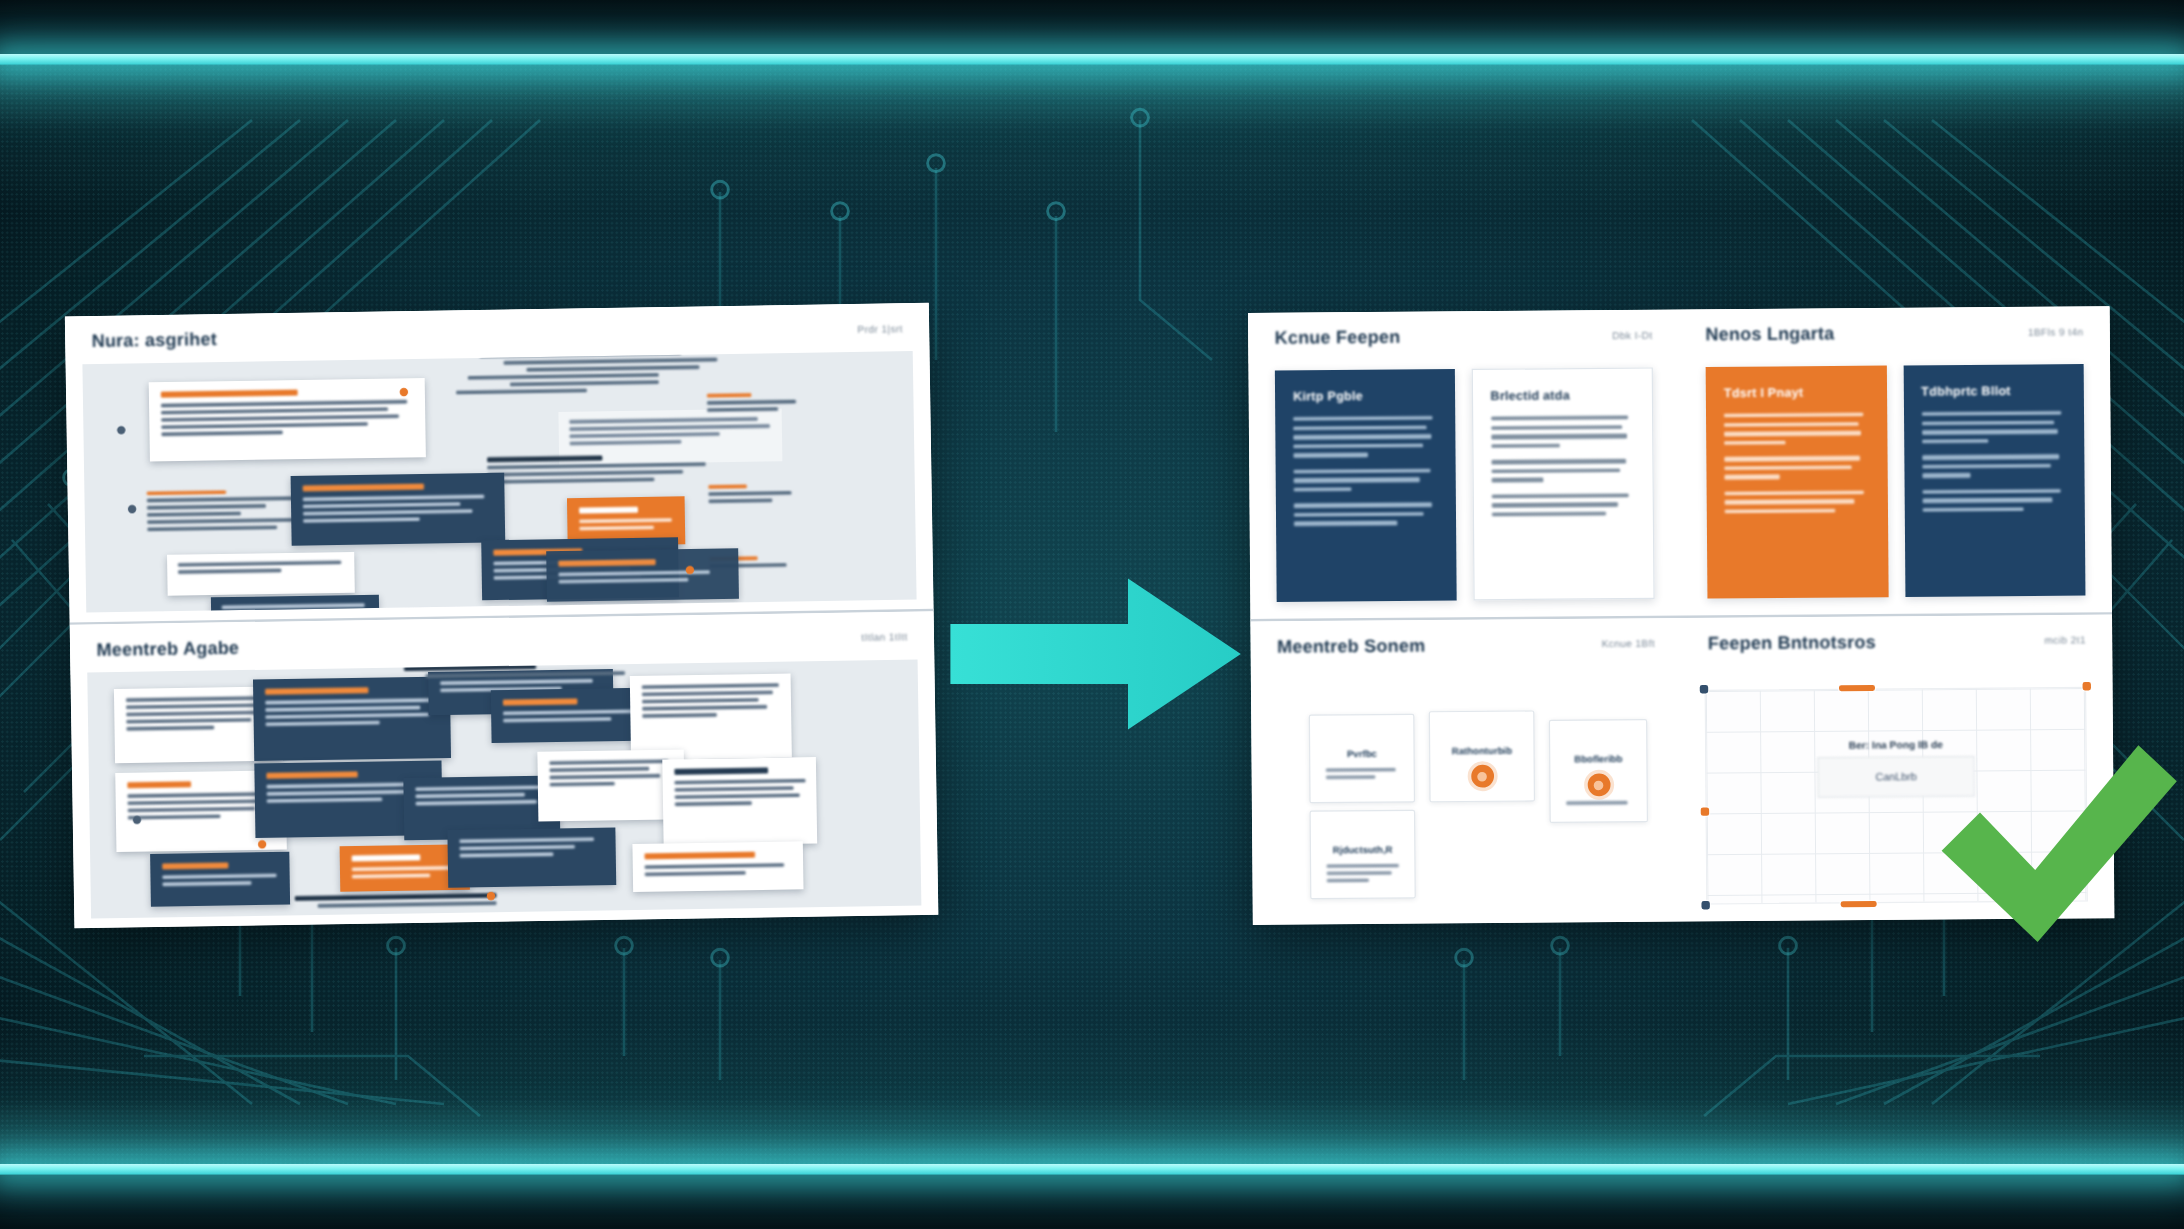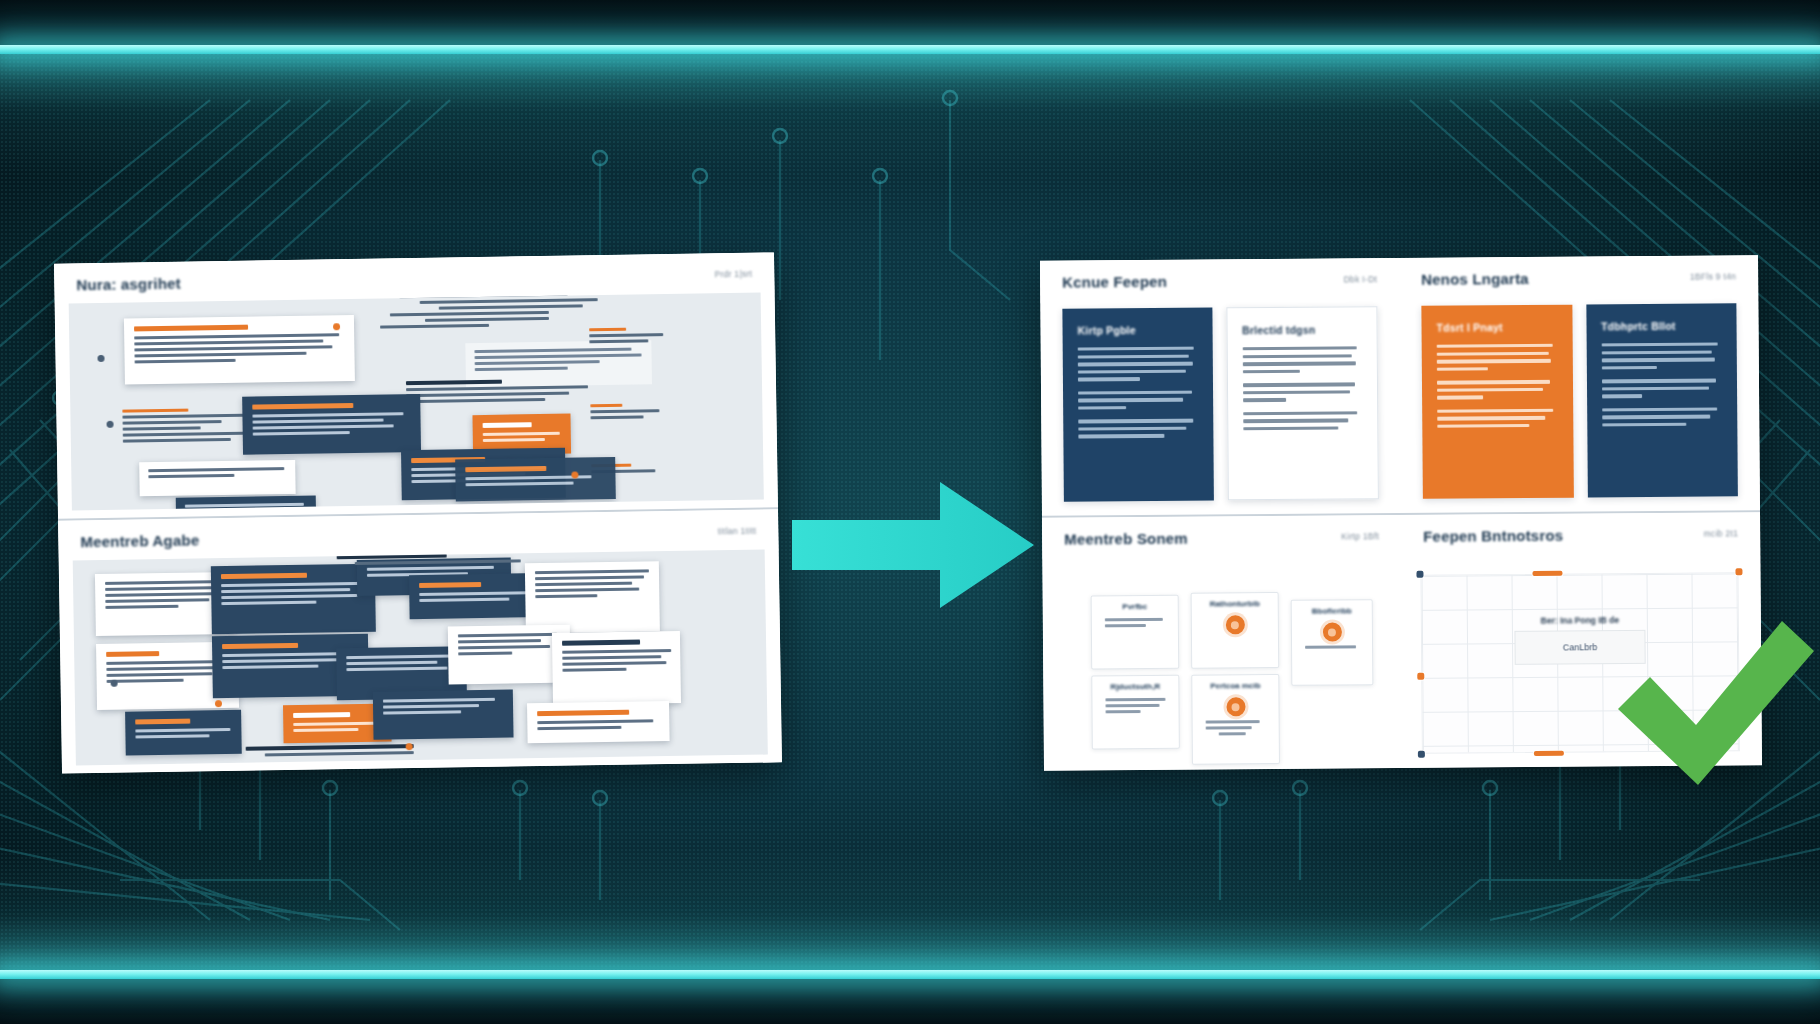--- a/index.html
+++ b/index.html
@@ -143,21 +143,21 @@
   .bigcard.orange .para .ln { background: #fbdcc3; }
   .bigcard.white .para .ln  { background: #7f8f9f; }
 
   
   .minigrid {
     position: absolute; left: 26px; top: 62px; width: 300px; bottom: 14px;
   }
   .minicard {
     position: absolute; background: #fff; border: 1px solid #e2e7ec;
     border-radius: 2px; box-shadow: 0 1px 4px rgba(30,50,70,0.10);
-    padding: 6px 9px; overflow: hidden;
+    padding: 28px 9px; overflow: hidden;
   }
   .minicard .mtitle {
     font-size: 8px; font-weight: bold; color: #24405c;
     filter: blur(0.8px); text-align: center; margin-bottom: 7px;
   }
   .minicard .ln { height: 2.6px; background: #8d9cac; margin: 3.4px 4px; filter: blur(0.7px); }
   .badge {
     width: 19px; height: 19px; border-radius: 50%;
     background: #e8792a; margin: 4px auto;
     display: flex; align-items: center; justify-content: center;
@@ -566,21 +566,21 @@
                   <div class="ln" style="width:88%"></div>
                 <div class="ln" style="width:40%"></div>
               </div>
               <div class="para">
                 <div class="ln" style="width:96%"></div>
                   <div class="ln" style="width:90%"></div>
                 <div class="ln" style="width:72%"></div>
               </div>
             </div>
             <div class="bigcard white">
-              <div class="card-title">Brlectid tdgsn</div>
+              <div class="card-title">Brlectid atda</div>
               <div class="para">
                 <div class="ln" style="width:96%"></div>
                   <div class="ln" style="width:92%"></div>
                 <div class="ln" style="width:95%"></div>
                   <div class="ln" style="width:48%"></div>
               </div>
               <div class="para">
                 <div class="ln" style="width:94%"></div>
                   <div class="ln" style="width:90%"></div>
                 <div class="ln" style="width:36%"></div>
@@ -642,48 +642,39 @@
         </div>
       </div>
     </div>
 
     <div class="panel-half bottom">
       <div style="position:absolute; inset:0; display:flex;">
 
         <div style="position:relative; flex:1;">
           <div class="sec-head">
             <div class="sec-title">Meentreb Sonem</div>
-            <div class="sec-meta">Kirtp 1Bft</div>
+            <div class="sec-meta">Kcnue 1Bft</div>
           </div>
           <div class="minigrid">
             <div class="minicard" style="left:22px; top:16px; width:88px; height:74px;">
               <div class="mtitle">Pvrfbc</div>
               <div class="ln" style="width:86%"></div>
                 <div class="ln" style="width:60%"></div>
             </div>
             <div class="minicard" style="left:22px; top:96px; width:88px; height:74px;">
               <div class="mtitle">Rjductsuth,R</div>
               <div class="ln" style="width:88%"></div>
                 <div class="ln" style="width:80%"></div>
               <div class="ln" style="width:52%"></div>
             </div>
             <div class="minicard" style="left:122px; top:14px; width:88px; height:76px;">
               <div class="mtitle">Rathonturbib</div>
               <div class="badge">
                   <span></span>
                 </div>
-            </div>
-            <div class="minicard" style="left:122px; top:96px; width:88px; height:90px;">
-              <div class="mtitle">Pertcoa mcib</div>
-              <div class="badge">
-                  <span></span>
-                </div>
-              <div class="ln" style="width:80%"></div>
-                <div class="ln" style="width:68%"></div>
-              <div class="ln" style="width:40%; margin-left:25%"></div>
             </div>
             <div class="minicard" style="left:222px; top:22px; width:82px; height:86px;">
               <div class="mtitle">Bbofleribb</div>
               <div class="badge">
                   <span></span>
                 </div>
               <div class="ln" style="width:82%"></div>
             </div>
           </div>
         </div>

